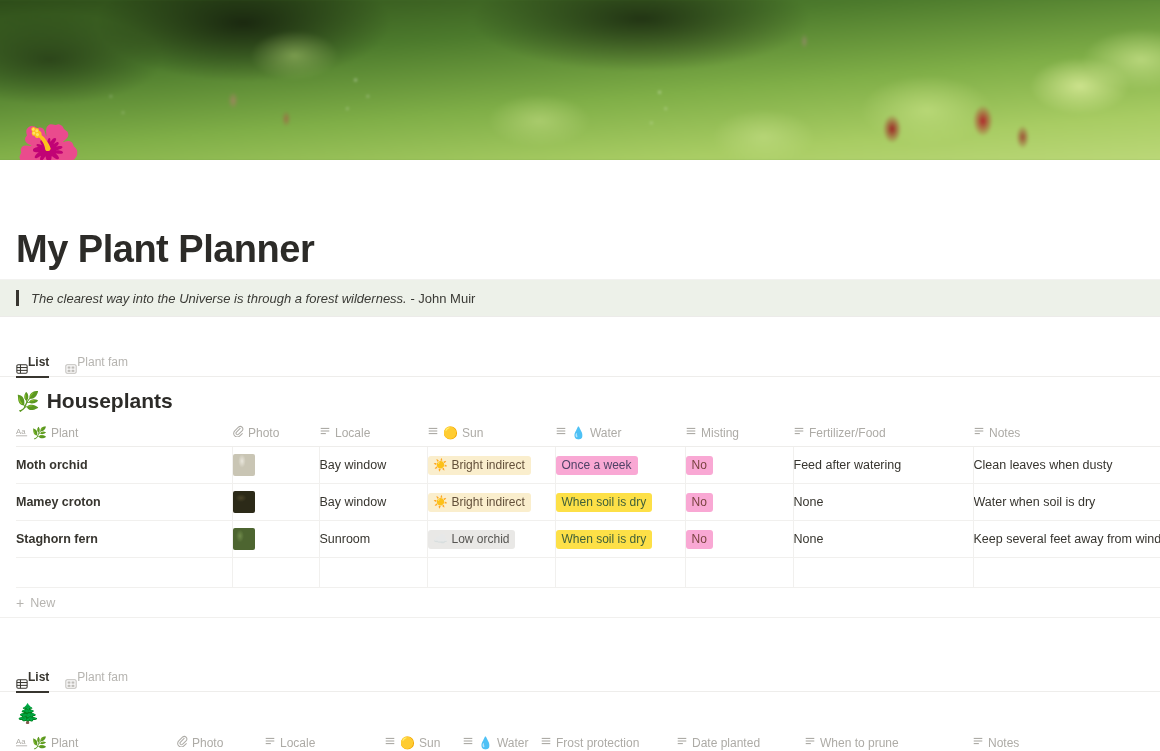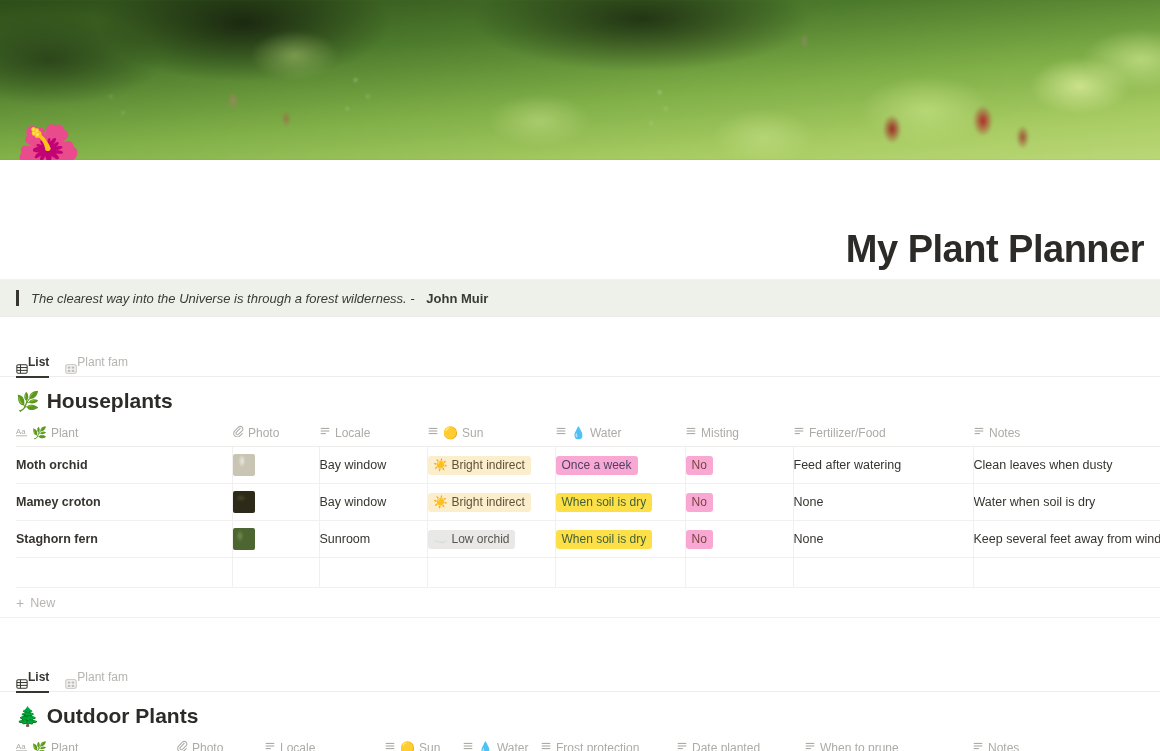--- a/index.html
+++ b/index.html
@@ -70,21 +70,20 @@
   
   .page { padding: 0 16px; }
 
   .page-title {
     font-size: 38px;
     font-weight: 700;
     letter-spacing: -.5px;
     color: #2c2b28;
     padding-top: 68px;
     padding-bottom: 8px;
-    text-align: right;
   }
 
   .quote-wrap {
     margin: 0 -16px;
     padding: 10px 16px;
     background: #edf1e9;
     border-top: 1px solid #f2f2f0;
   }
   .quote {
     display: flex;
@@ -95,21 +94,21 @@
     width: 3px;
     height: 16px;
     background: #37352f;
     flex: none;
   }
   .quote-text {
     font-style: italic;
     font-size: 13px;
     color: #3a3a35;
   }
-  .quote-text b { font-style: normal; font-weight: 700; margin-left: 8px; }
+  .quote-text b { font-style: normal; font-weight: 400; }
 
   .page-divider {
     height: 1px;
     background: #ecebe9;
     margin: 0 -16px 30px;
   }
 
   
   .db { margin-bottom: 4px; }
 
@@ -459,21 +458,20 @@
               <rect x="3" y="7.8" width="3.4" height="2.6" fill="#bfbdb9"></rect>
               <rect x="7.6" y="7.8" width="3.4" height="2.6" fill="#bfbdb9"></rect>
             </svg>
         </span>
         <span>Plant fam</span>
       </div>
     </div>
 
     <div class="db-title">
       <span class="tem">🌲</span>
-      <span>Outdoor Plants</span>
     </div>
 
     <table class="grid">
       <colgroup>
         <col style="width:160px">
           <col style="width:88px">
           <col style="width:120px">
         <col style="width:78px">
           <col style="width:78px">
           <col style="width:136px">

